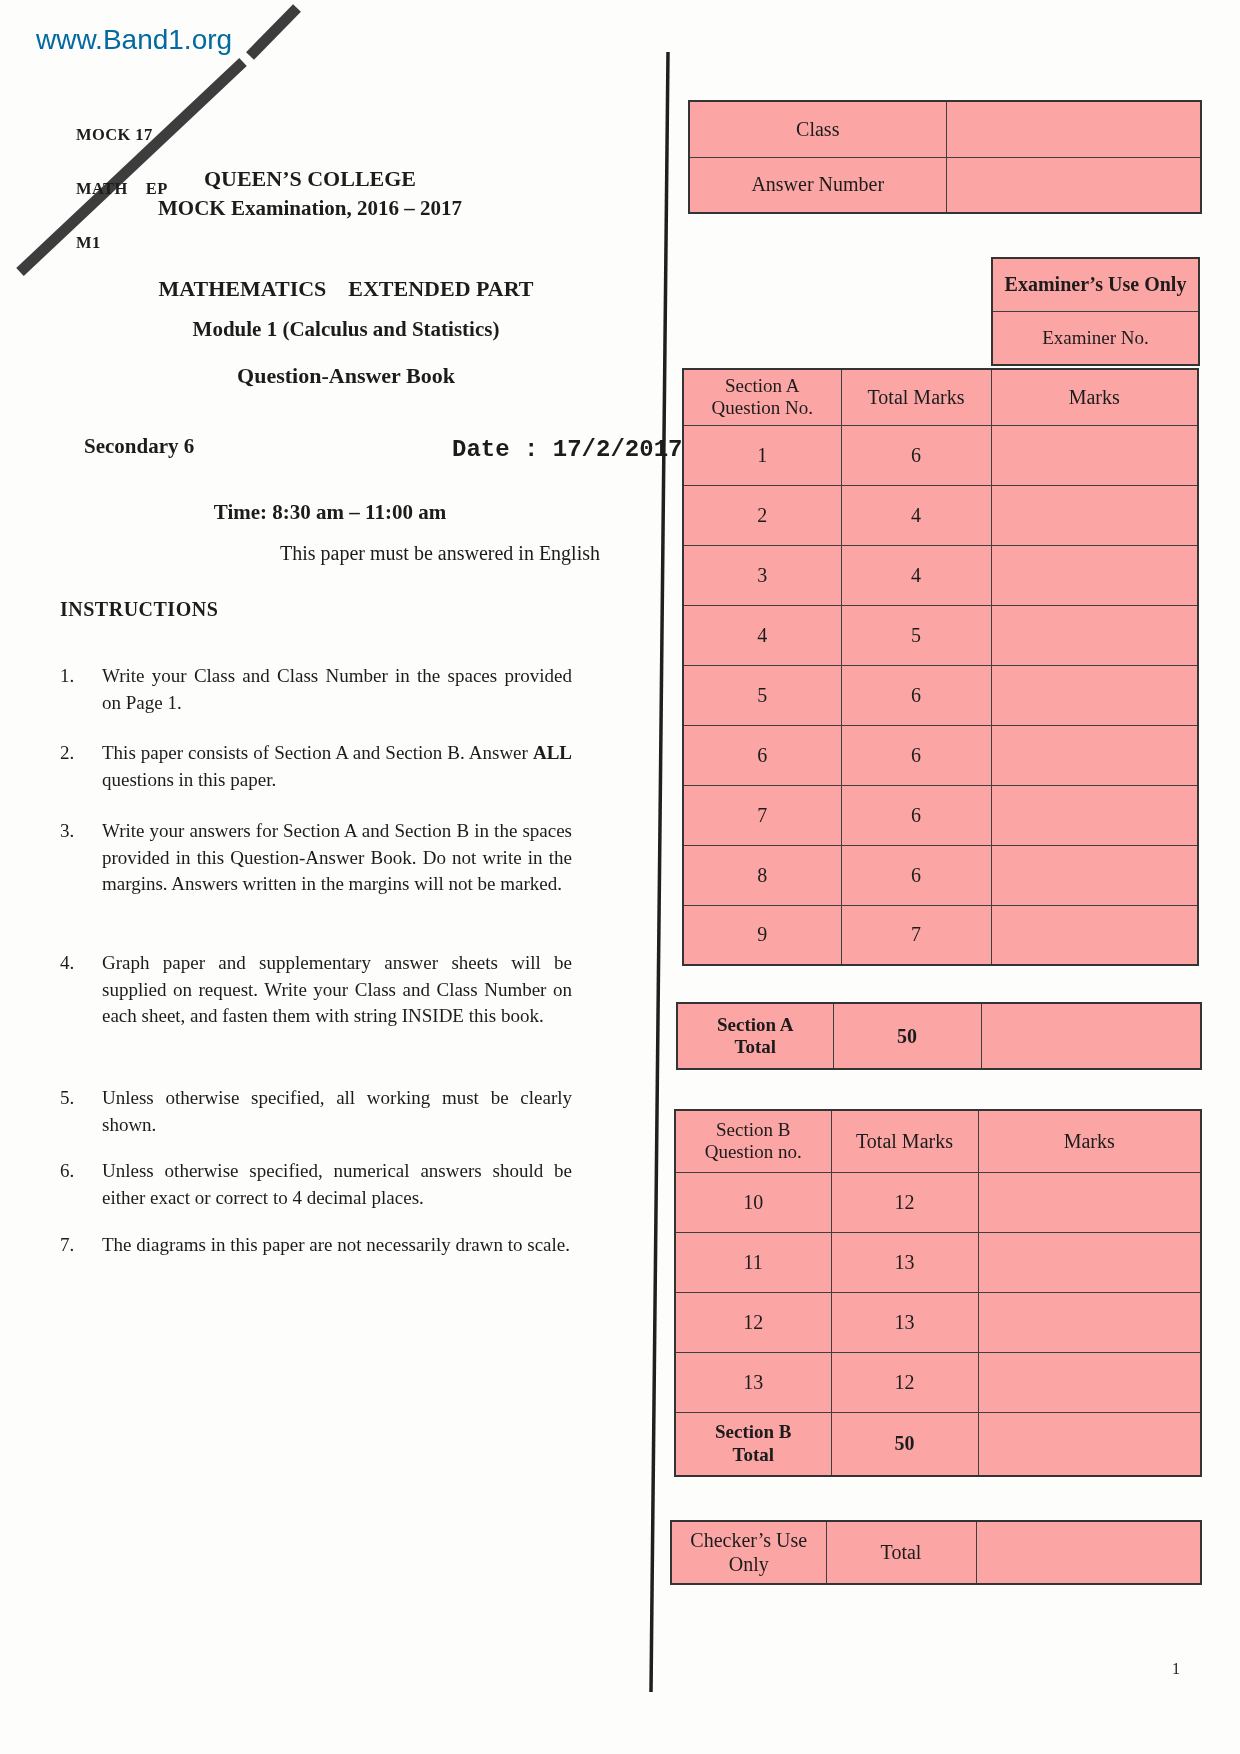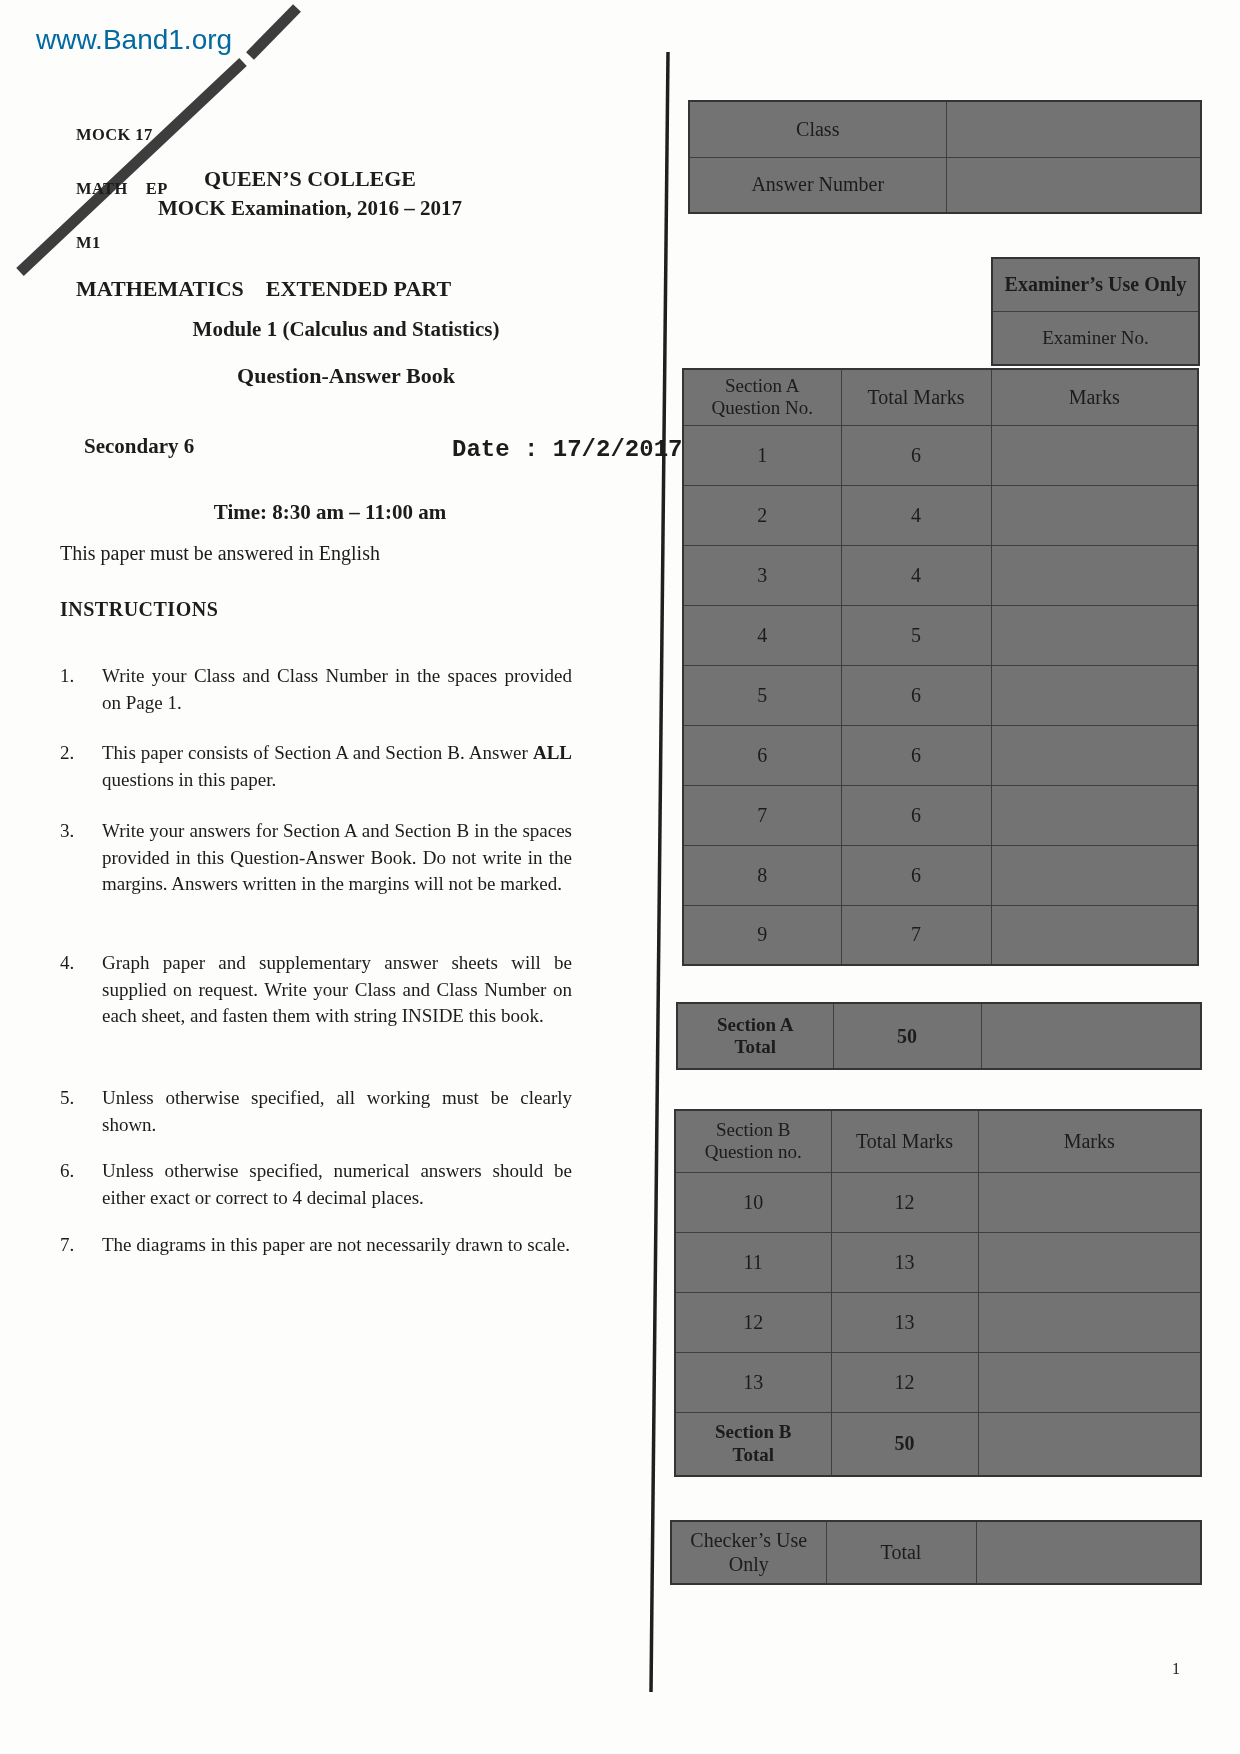--- a/index.html
+++ b/index.html
@@ -10,36 +10,36 @@
   }
   .abs { position:absolute; }
 
   
   .watermark { left:36px; top:24px; font-family:"Liberation Sans", sans-serif; font-size:28px; color:#0369a1; }
   .stamp { left:76px; top:90px; font-weight:bold; font-size:16.5px; line-height:18px; letter-spacing:.4px; white-space:pre; }
 
   
   .h-school  { left:40px;  top:166px; width:540px; text-align:center; font-weight:bold; font-size:22px; }
   .h-exam    { left:40px;  top:196px; width:540px; text-align:center; font-weight:bold; font-size:21px; }
-  .h-subject { left:76px;  top:276px; width:540px; text-align:left; font-weight:bold; font-size:22px; white-space:pre; }
+  .h-subject { left:76px;  top:276px; width:540px; text-align:center; font-weight:bold; font-size:22px; white-space:pre; }
   .h-module  { left:76px;  top:317px; width:540px; text-align:center; font-weight:bold; font-size:21px; }
   .h-book    { left:76px;  top:363px; width:540px; text-align:center; font-weight:bold; font-size:22px; }
   .h-sec     { left:84px;  top:434px; font-weight:bold; font-size:21px; }
   .h-date    { left:452px; top:436px; font-weight:bold; font-size:24px;font-family:Liberation Mono, monospace; }
   .h-time    { left:60px;  top:500px; width:540px; text-align:center; font-weight:bold; font-size:21px; }
-  .h-lang    { left:60px;  top:542px; width:540px; text-align:left; font-size:20px; }
+  .h-lang    { left:60px;  top:542px; width:540px; text-align:right; font-size:20px; }
   .inst-title{ left:60px;  top:598px; font-weight:bold; font-size:20px; letter-spacing:.5px; }
 
   
   .inst { left:60px; width:512px; display:flex; }
   .inst-num  { width:42px; flex:0 0 42px; font-size:19px; line-height:26.5px; }
   .inst-text { width:470px; font-size:19px; line-height:26.5px; text-align:justify; }
 
   
-  table.box { position:absolute; border-collapse:collapse; table-layout:fixed; background:#737373; }
+  table.box { position:absolute; border-collapse:collapse; table-layout:fixed; background:#fca5a5; }
   table.box td {
     border:1.7px solid #3f3f3f; text-align:center; vertical-align:middle;
     font-size:20px; padding:0; overflow:hidden;
   }
   table.box { border:2px solid #343434; }
   .two-line { line-height:1.18; }
   .bold { font-weight:bold; }
   .exo-title td { font-weight:bold; font-size:17.5px; }
 
   .page-num { left:1172px; top:1660px; font-size:16px; }

